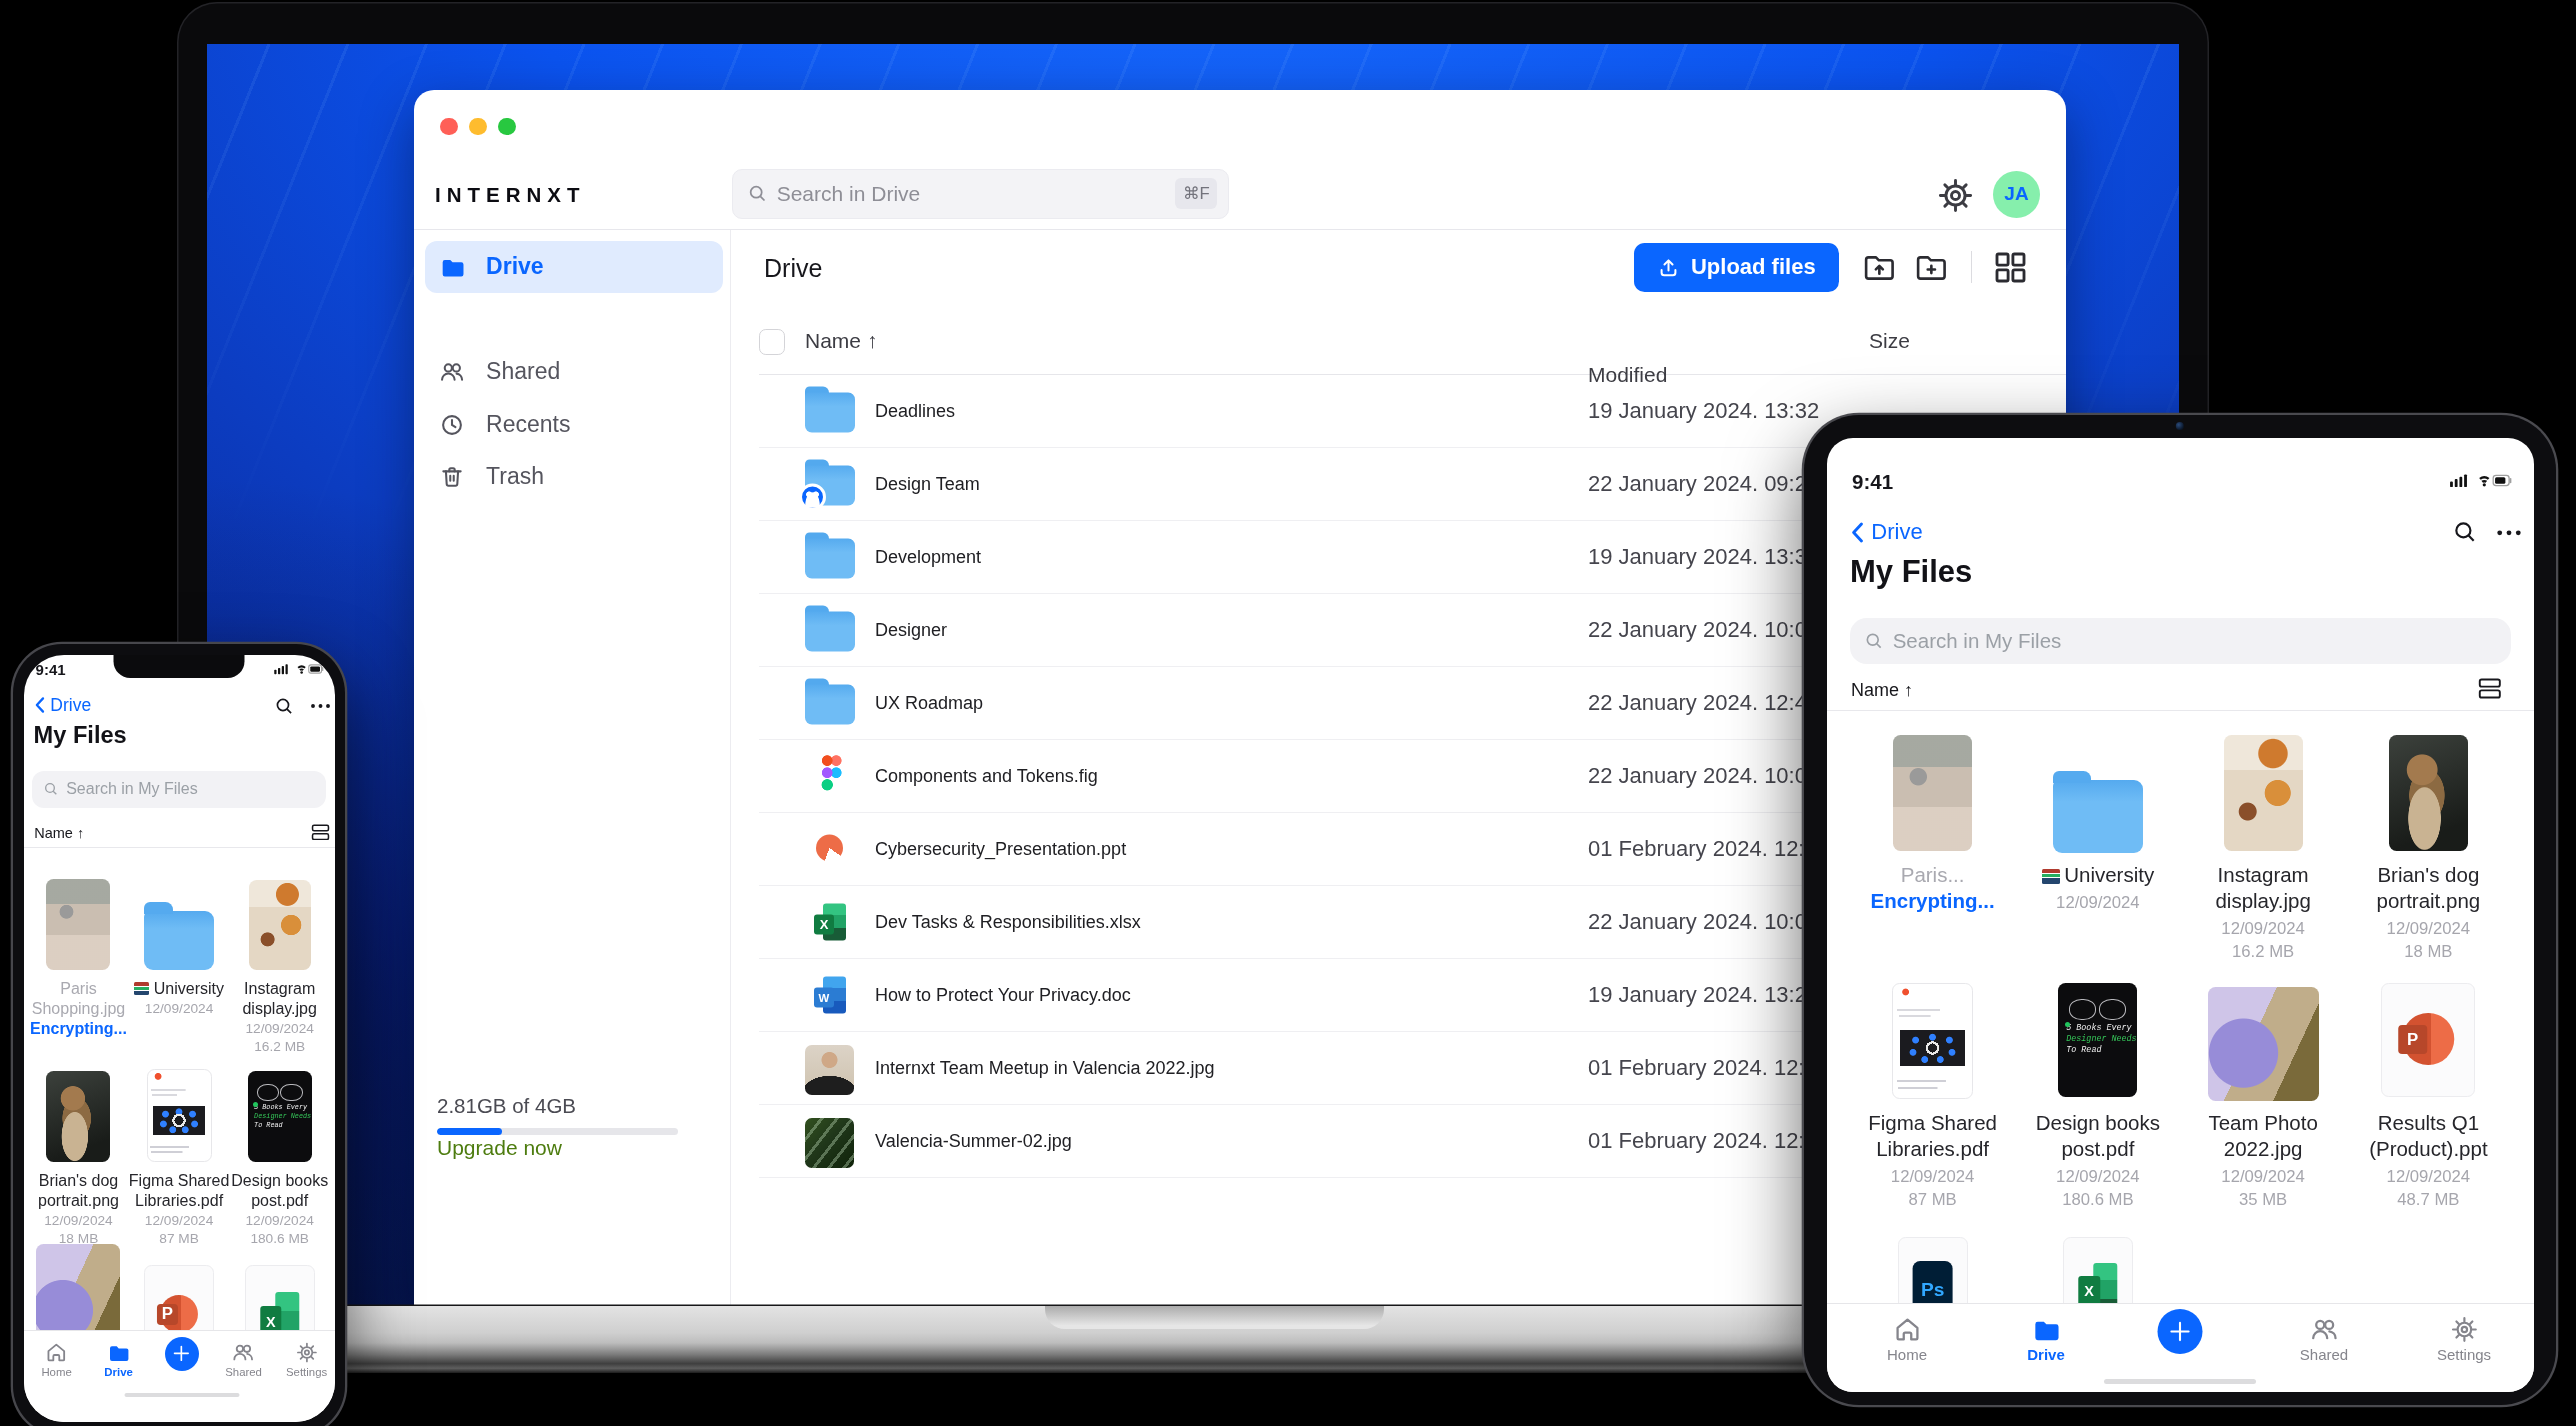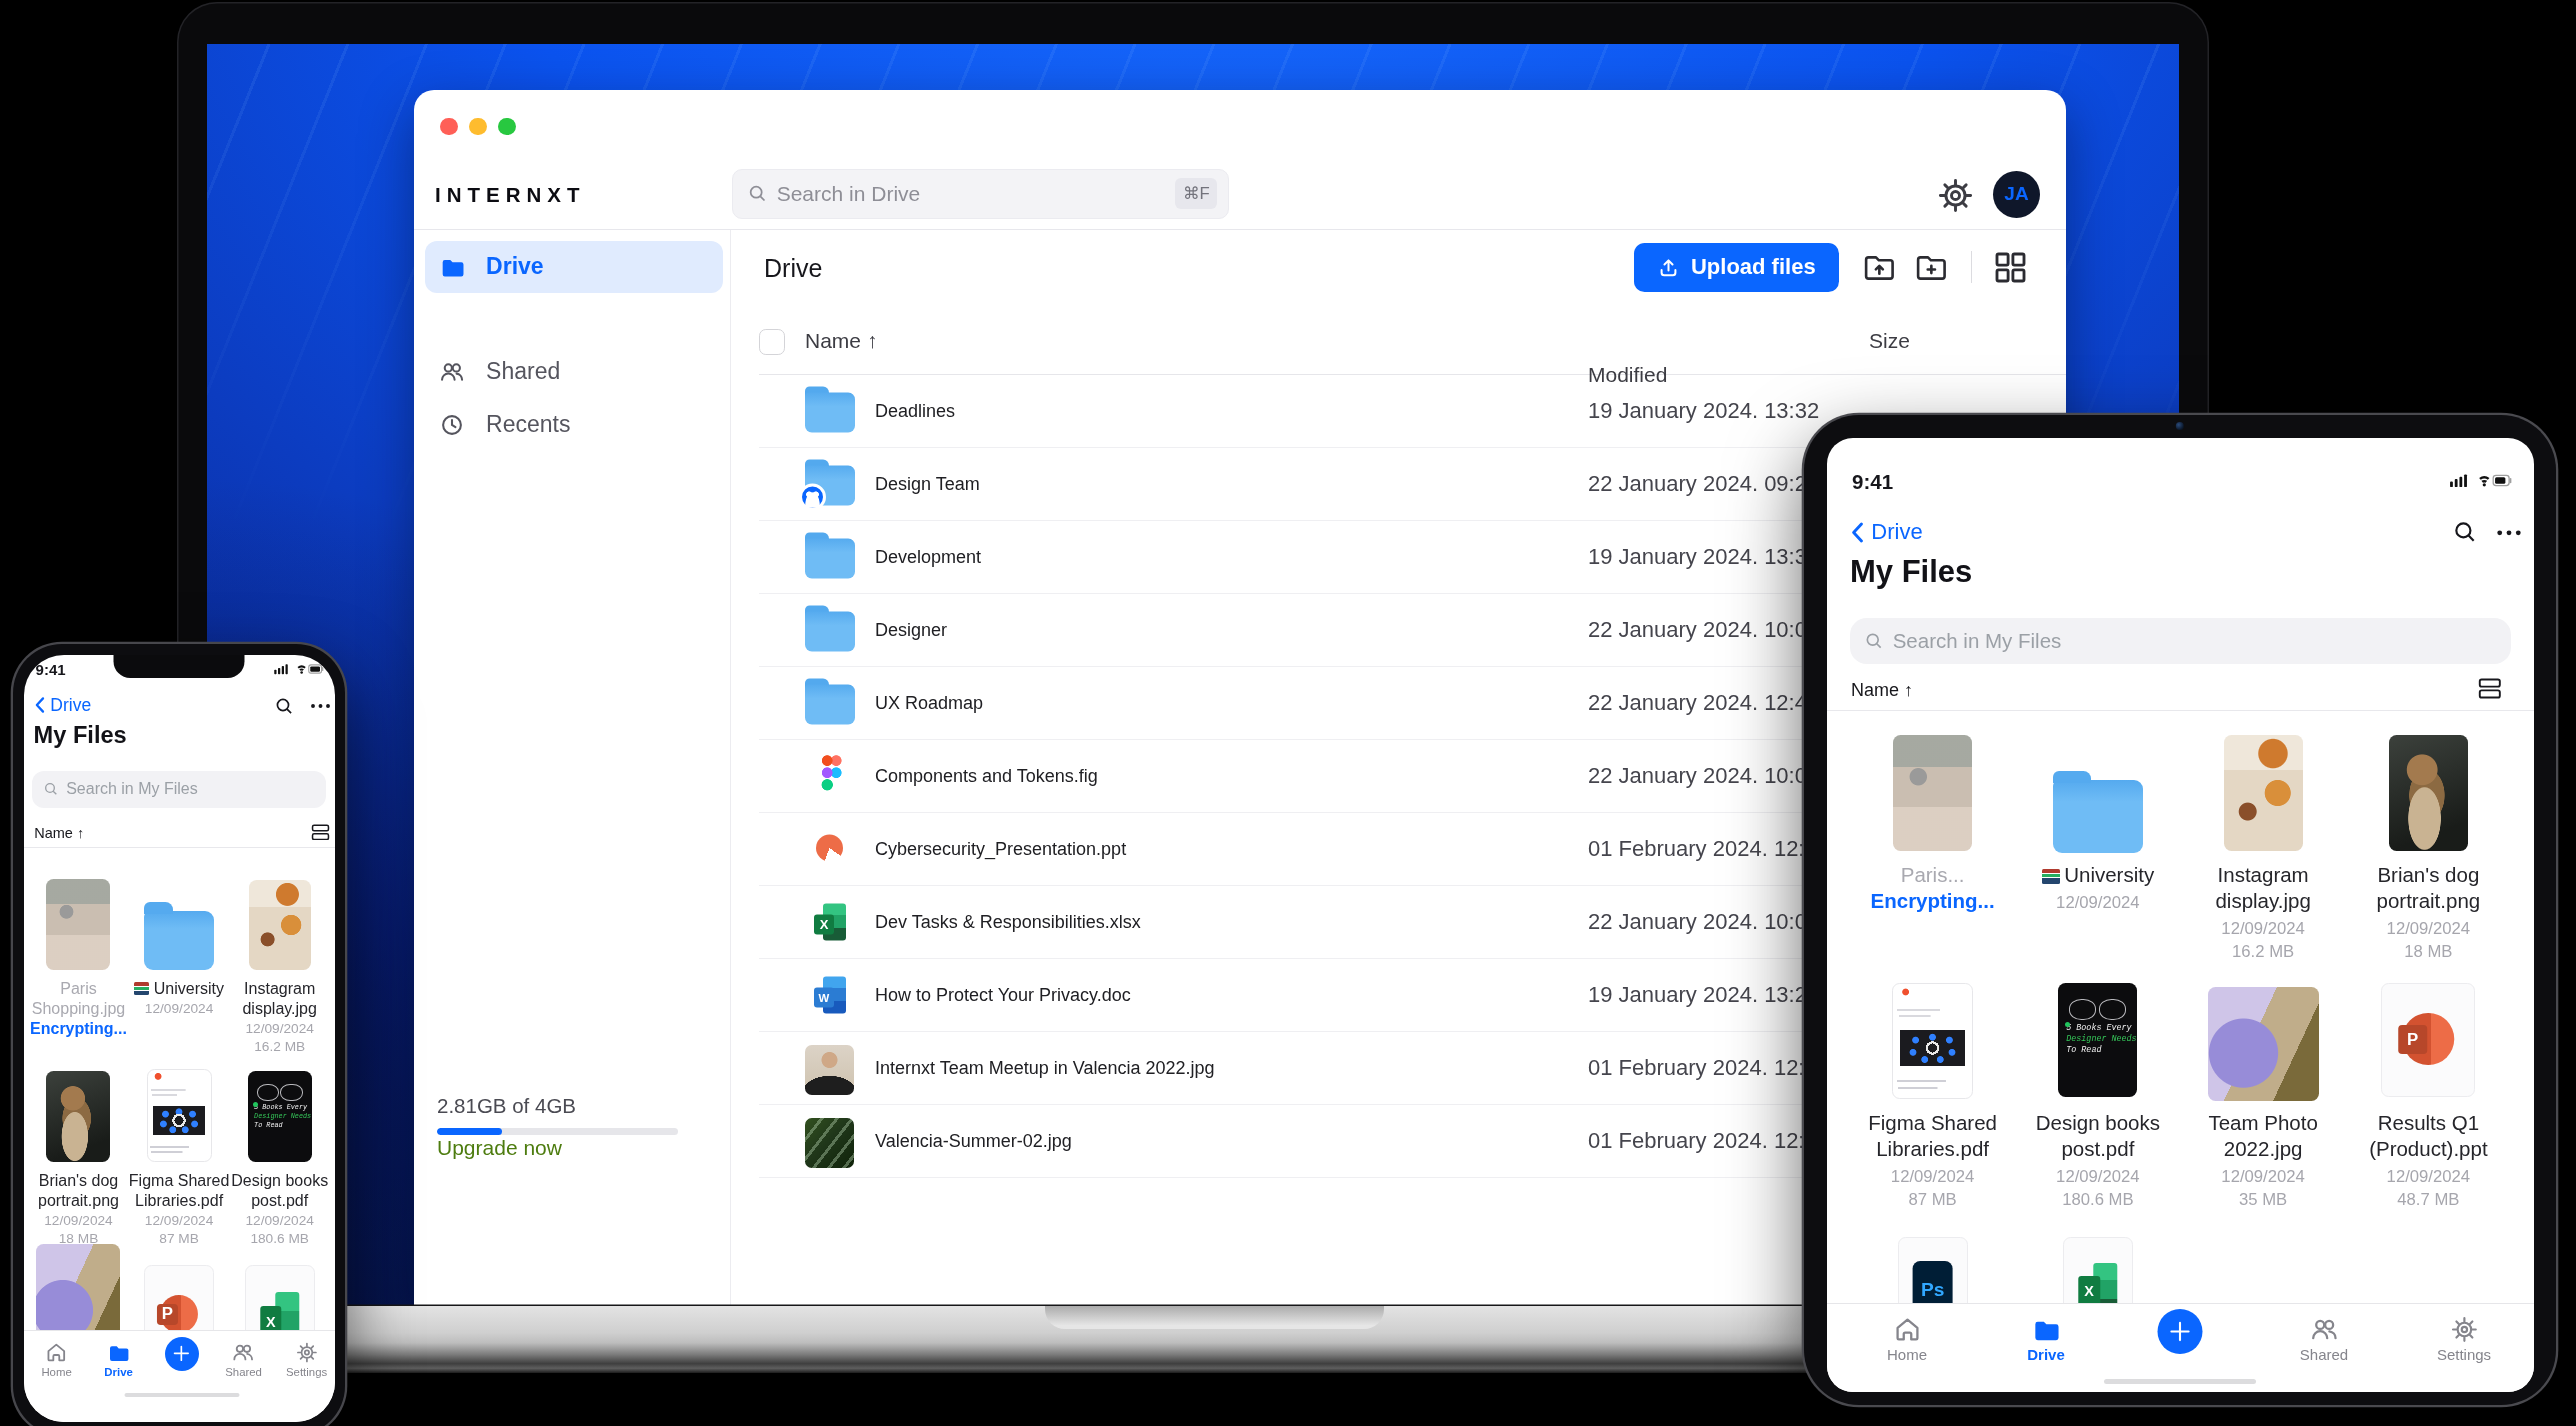--- a/index.html
+++ b/index.html
@@ -33,21 +33,21 @@
     color:#202024; }
   .tl { position:absolute; top:28px; width:17.5px; height:17.5px; border-radius:50%; }
   .tl.r { left:26px; background:#ff5f57; } .tl.y { left:55px; background:#febc2e; } .tl.g { left:84px; background:#28c840; }
   .logo { position:absolute; left:21px; top:93px; font-size:20.5px; font-weight:800; letter-spacing:6px; color:#0c0c12; }
   .win-search { position:absolute; left:318px; top:79px; width:497px; height:50px; background:#f3f3f6;
     border:0.8px solid #ebebf0; border-radius:10px; display:flex; align-items:center; padding:0 10.6px 0 13.7px; }
   .win-search .ph { color:#8e8e96; font-size:21px; margin-left:9px; flex:1; }
   .kbd { background:#e7e7ed; color:#73737c; font-size:16.7px; border-radius:6px; padding:4.6px 7.6px; }
   .gear-btn { position:absolute; left:1523px; top:87px; color:#3c3c43; }
   .avatar { position:absolute; left:1579px; top:81px; width:47px; height:47px; border-radius:50%;
-    background:#0f172a; color:#0a66ff; font-size:19px; font-weight:700; display:flex; align-items:center; justify-content:center; }
+    background:#86efac; color:#0a66ff; font-size:19px; font-weight:700; display:flex; align-items:center; justify-content:center; }
   .hdr-line { position:absolute; left:0; right:0; top:139px; height:0.8px; background:#e7e7ec; }
   .side-line { position:absolute; left:316px; top:140px; bottom:0; width:0.8px; background:#ececf0; }
 
   
   .side-item { position:absolute; left:11.4px; width:298px; height:52px; display:flex; align-items:center;
     padding-left:13.7px; color:#55555e; font-size:23px; border-radius:12px; }
   .side-item .si { width:26px; margin-right:21px; display:flex; justify-content:center; }
   .side-item.active { background:#e0ebfe; color:#0a66ff; font-weight:600; }
   .storage { position:absolute; left:23px; top:1004px; width:251px; }
   .storage .use { font-size:20.5px; color:#4a4a52; }
@@ -272,20 +272,31 @@
       </div>
       <div class="side-item" style="top:309px">
         <span class="si">
           <svg width="26" height="26" viewBox="0 0 24 24" fill="none" stroke="#55555e" stroke-width="1.9" stroke-linecap="round">
               <circle cx="12" cy="12" r="8.2"></circle>
               <path d="M12 7.4v4.6l3.2 1.9"></path>
             </svg>
         </span>
         <span>Recents</span>
       </div>
+      <div class="side-item" style="top:361px">
+        <span class="si">
+          <svg width="26" height="26" viewBox="0 0 24 24" fill="none" stroke="#55555e" stroke-width="1.9" stroke-linecap="round" stroke-linejoin="round">
+              <path d="M4 6.8h16"></path>
+              <path d="M9.5 6.8V5.4q0-1.4 1.4-1.4h2.2q1.4 0 1.4 1.4v1.4"></path>
+              <path d="M6.4 6.8l.7 11.7q.1 1.5 1.6 1.5h6.6q1.5 0 1.6-1.5l.7-11.7"></path>
+              <path d="M10.4 10.8v4.6 M13.6 10.8v4.6"></path>
+            </svg>
+        </span>
+        <span>Trash</span>
+      </div>
 
       <div class="storage">
         <div class="use">2.81GB of 4GB</div>
         <div class="bar">
           <div class="fill" style="width: 27%;"></div>
         </div>
         <div class="upgrade">Upgrade now</div>
       </div>
 
       <div class="page-title">Drive</div>

